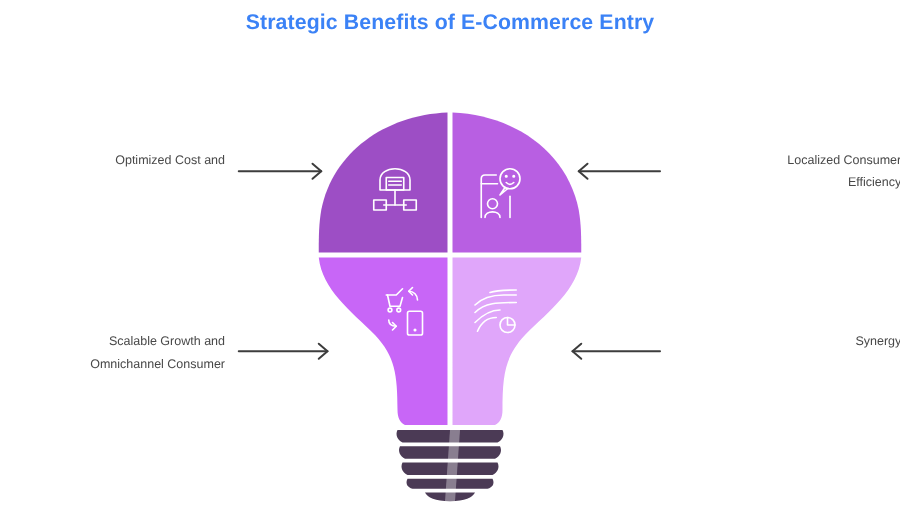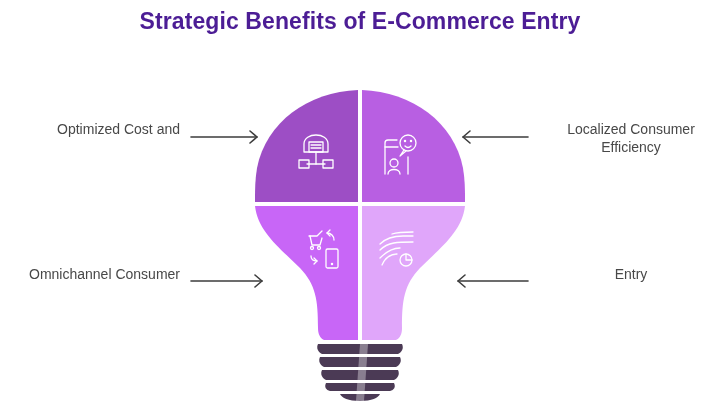--- a/index.html
+++ b/index.html
@@ -1,39 +1,40 @@
 <!DOCTYPE html>
 <html><head>
 <meta charset="utf-8">
 <style>
   html, body { margin: 0; padding: 0; background: #ffffff; }
   body { width: 720px; height: 405px; position: relative; overflow: hidden; font-family: "Liberation Sans", sans-serif; }
-  .title { position: absolute; left: 0; top: 8px; width: 720px; text-align: center; font-size: 23px; font-weight: bold; color: #4c1d95; letter-spacing: 0.1px; }
-  .label { position: absolute; font-size: 14px; line-height: 18px; color: #484848; }
+  .title { position: absolute; left: 0; top: 8px; width: 720px; text-align: center; font-size: 17px; font-weight: bold; color: #3b82f6; letter-spacing: 0.1px; }
+  .label { position: absolute; font-size: 10px; line-height: 18px; color: #484848; }
   .label.left { text-align: right; width: 180px; }
-  .label.right { text-align: center; width: 180px; }
+  .label.right { text-align: right; width: 180px; }
   svg.diagram { position: absolute; left: 0; top: 0; }
 </style>
 </head>
 <body>
 
 <div class="title">Strategic Benefits of E-Commerce Entry</div>
 
 <div class="label left" style="left:0px; top:120px;">
   <div>Optimized Cost and</div>
 </div>
 <div class="label right" style="left:541px; top:120px;">
   <div>Localized Consumer</div>
   <div>Efficiency</div>
 </div>
 <div class="label left" style="left:0px; top:265px;">
+  <div>Scalable Growth and</div>
   <div>Omnichannel Consumer</div>
 </div>
 <div class="label right" style="left:541px; top:265px;">
-  <div>Entry</div>
+  <div>Synergy</div>
 </div>
 
 <svg class="diagram" width="720" height="405" viewBox="0 0 720 405" xmlns="http://www.w3.org/2000/svg">
 
   <g stroke="#3d3d3d" stroke-width="1.6" fill="none" stroke-linecap="round" stroke-linejoin="round">
     <g>
       <line x1="191" y1="137" x2="257" y2="137"></line>
       <polyline points="250,131 257,137 250,143"></polyline>
     </g>
     <g>

